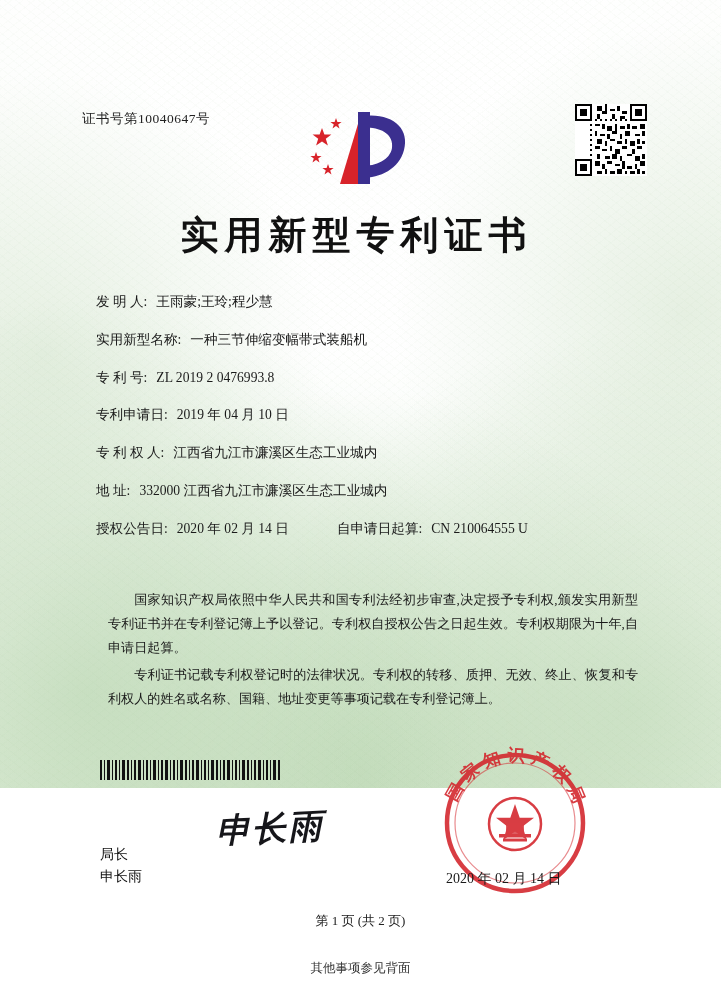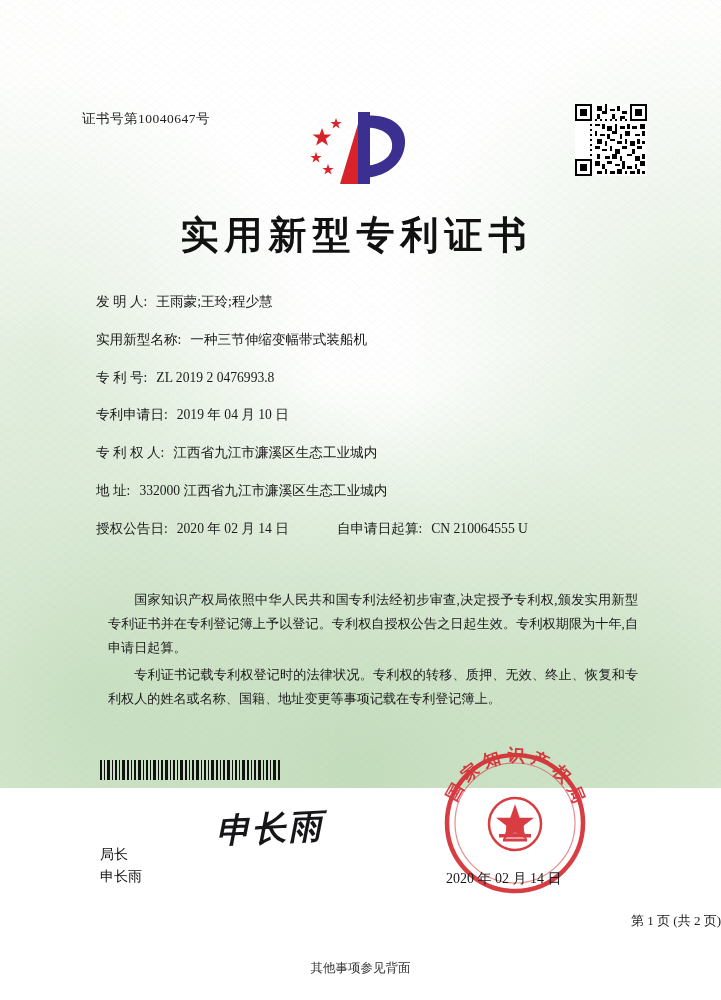--- a/index.html
+++ b/index.html
@@ -174,21 +174,21 @@
     left: 446px;
     top: 870px;
     font-size: 14px;
     color: #1a1a1a;
   }
 
   .page-footer {
     position: absolute;
     left: 0; right: 0;
     top: 912px;
-    text-align: right;
+    text-align: center;
     font-size: 13px;
     color: #222;
   }
   .back-note {
     position: absolute;
     left: 0; right: 0;
     top: 960px;
     text-align: center;
     font-size: 12.5px;
     color: #333;

